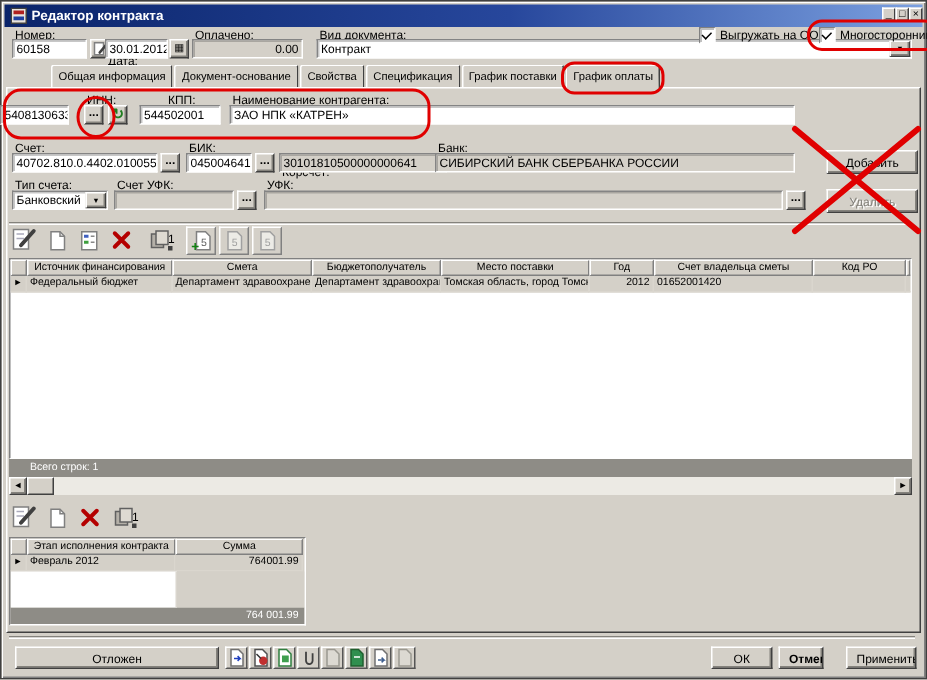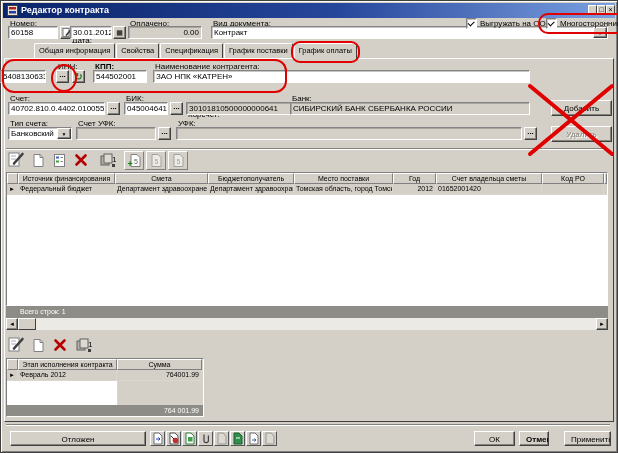--- a/index.html
+++ b/index.html
@@ -116,36 +116,37 @@
   <span>Выгружать на ООС</span>
 </div>
 <div class="cb" style="left:546px;top:18px;">
   <span class="cbbox"></span>
   <span>Многосторонний</span>
   <span class="ann" style="left:-8px;top:-5px;right:-5px;bottom:-5px;border-radius:10px;"></span>
 </div>
 
 <div class="tabs">
   <div class="tab"><span>Общая информация</span></div>
+  <div class="tab"><span>Документ-основание</span></div>
   <div class="tab"><span>Свойства</span></div>
   <div class="tab"><span>Спецификация</span></div>
   <div class="tab"><span>График поставки</span></div>
   <div class="tab active">
     <span>График оплаты</span>
     <span class="ann" style="inset:-3px -4px;border-radius:9px;"></span>
   </div>
 </div>
 
 <div class="panel"></div>
 
 <div class="lbl" style="left:10px;top:62px;padding-left:48px;">ИНН:</div>
 <div class="field" style="left:0;top:70px;width:46px;">5408130633</div>
 <div class="btn3 dots" style="left:56px;top:70px;"><span>...</span></div>
 <div class="btn3" style="left:72px;top:70px;width:13px;height:13px;"><span class="refresh">↻</span></div>
-<div class="lbl" style="left:95px;top:62px;font-weight:bold;">КПП:</div>
+<div class="lbl" style="left:112px;top:62px;">КПП:</div>
 <div class="field" style="left:93px;top:70px;width:54px;">544502001</div>
 <div class="lbl" style="left:155px;top:62px;text-align:center;">Наименование контрагента:</div>
 <div class="field" style="left:153px;top:70px;width:377px;">ЗАО НПК «КАТРЕН»</div>
 <div class="ann" style="left:2px;top:59px;width:281px;height:30px;border-radius:12px;"></div>
 <div class="ann" style="left:51px;top:64px;width:22px;height:24px;border-radius:50%;"></div>
 
 <div class="lbl" style="left:10px;top:94px;">Счет:</div>
 <div class="field" style="left:8px;top:102px;width:97px;">40702.810.0.4402.0100550</div>
 <div class="btn3 dots" style="left:107px;top:102px;"><span>...</span></div>
 <div class="lbl" style="left:126px;top:94px;">БИК:</div>

